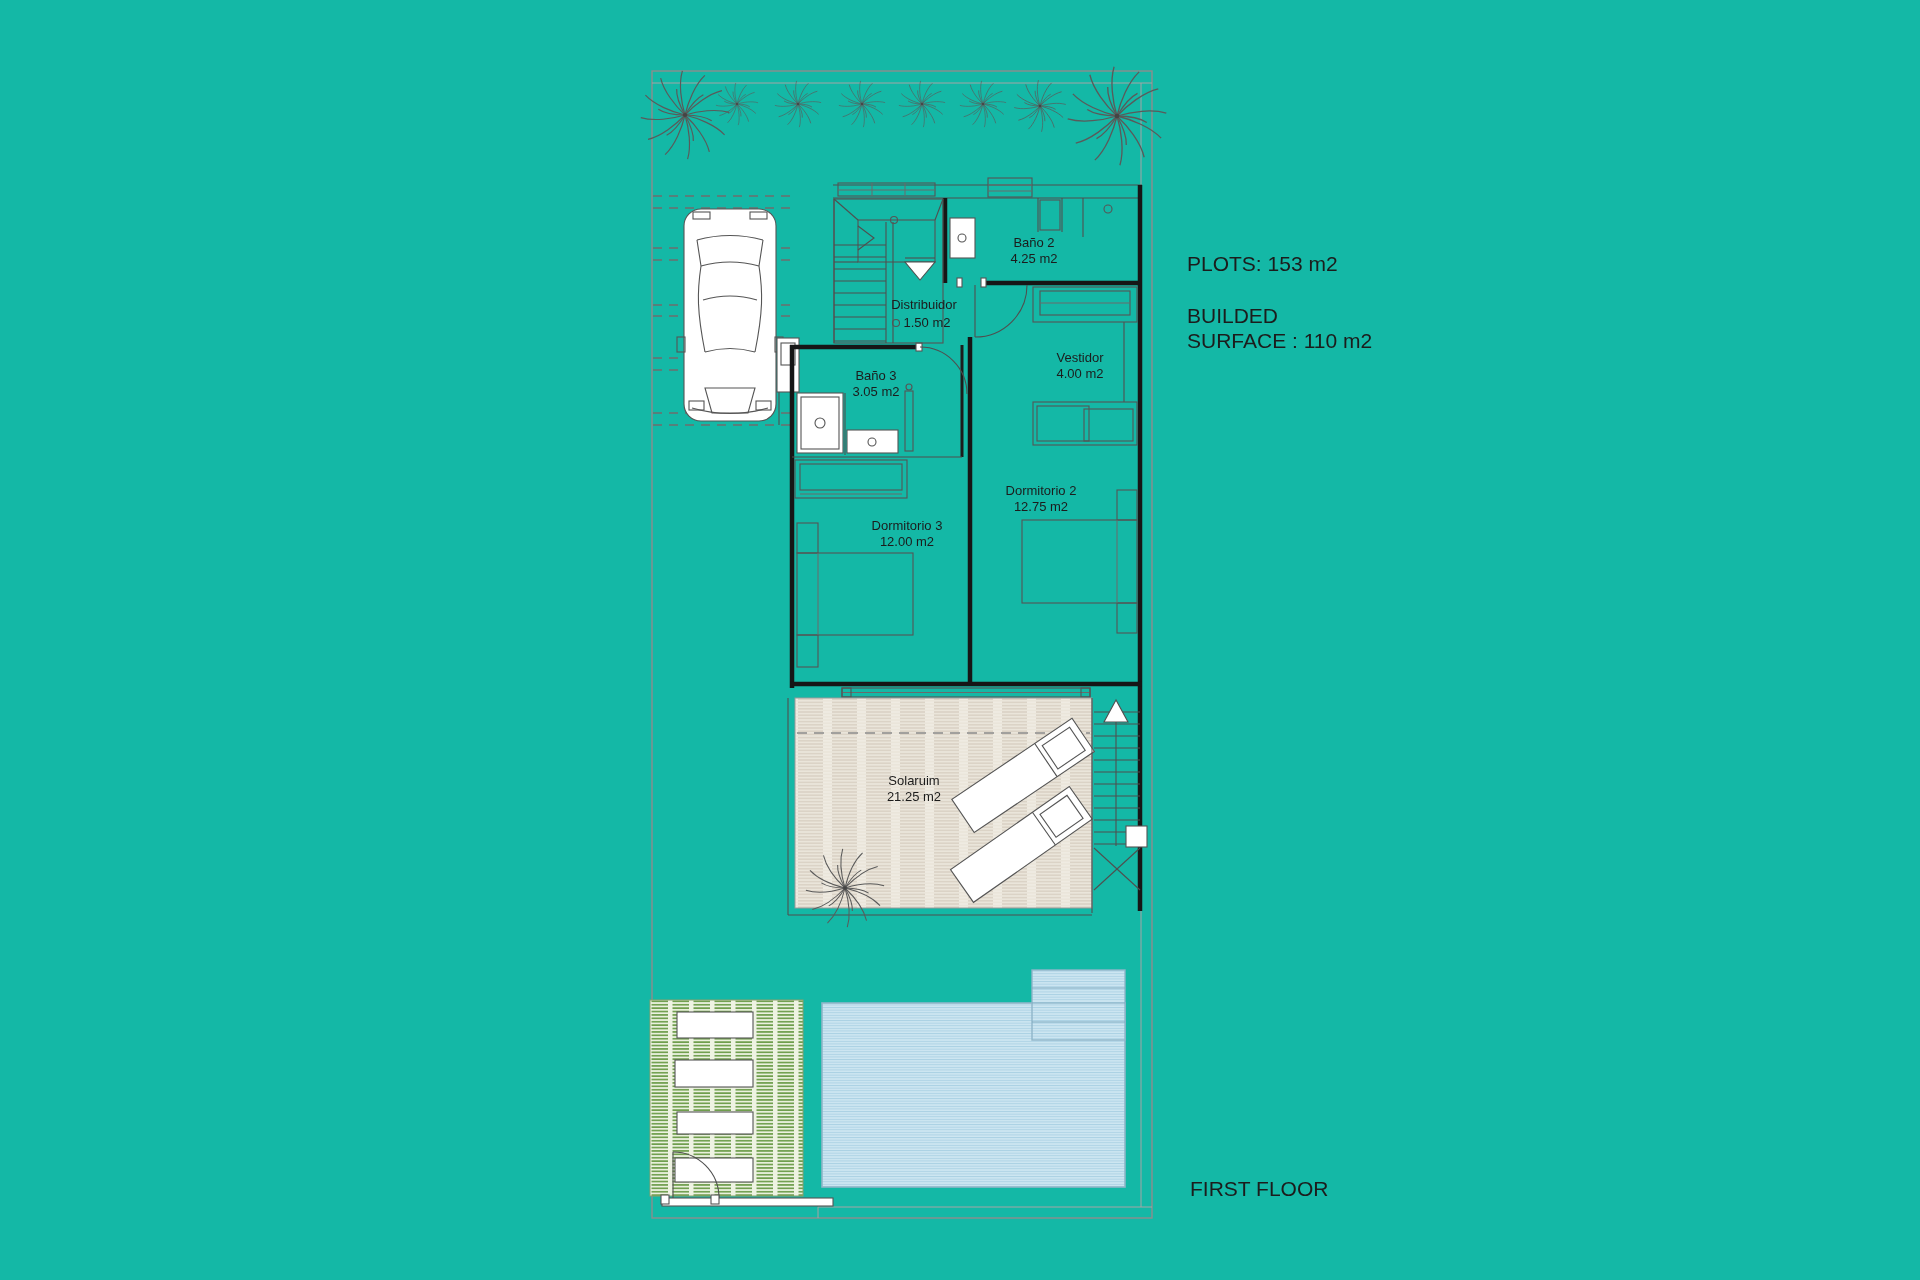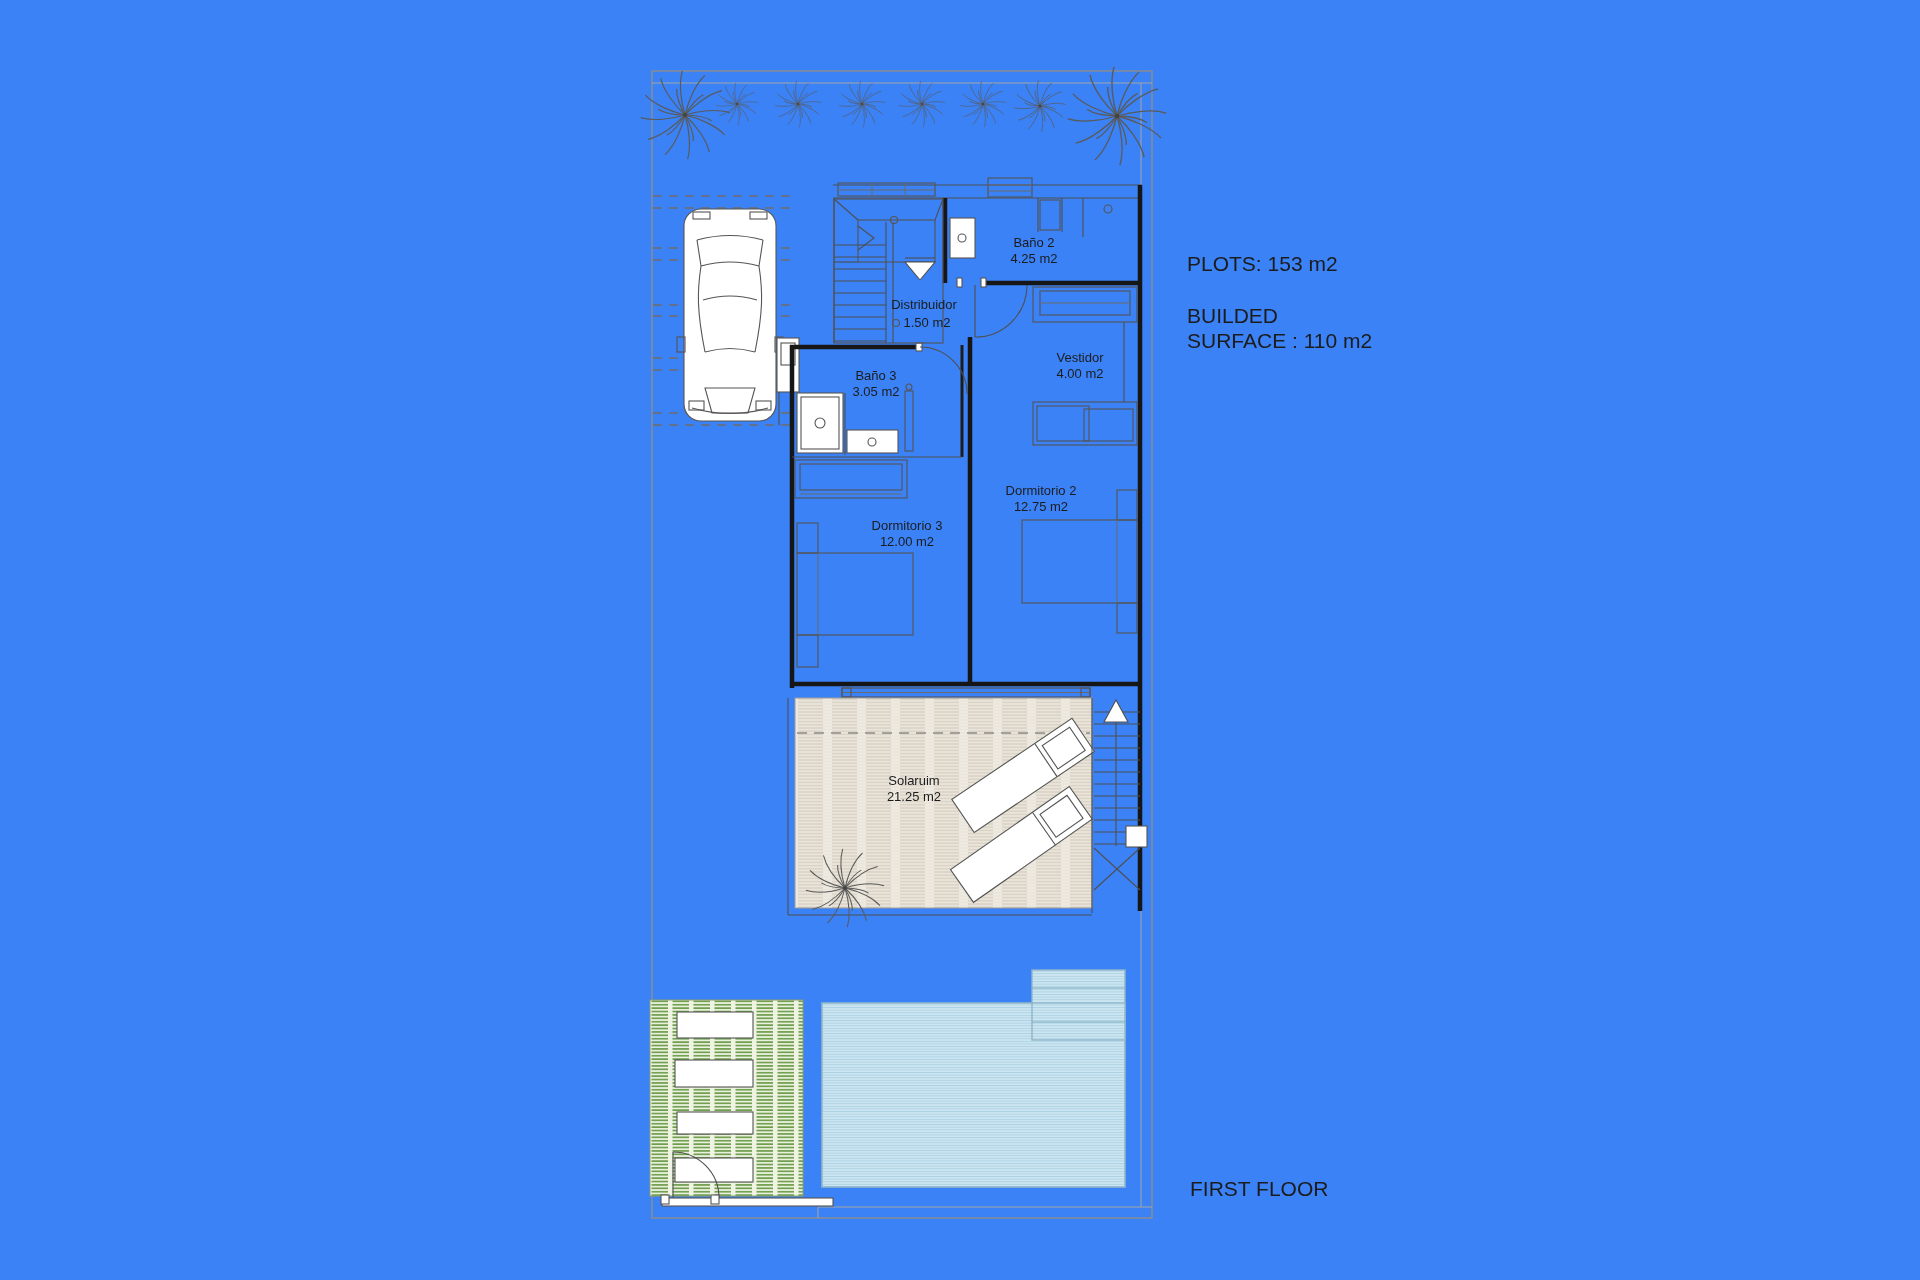--- a/index.html
+++ b/index.html
@@ -1,16 +1,16 @@
 <!DOCTYPE html>
 <html><head>
 <meta charset="utf-8">
 <style>
   html,body{margin:0;padding:0;background:#ffffff;}
-  .page{position:relative;width:1920px;height:1280px;background:#3b82f6;overflow:hidden;
+  .page{position:relative;width:1920px;height:1280px;background:#14b8a6;overflow:hidden;
         font-family:"Liberation Sans",sans-serif;}
   svg{position:absolute;left:0;top:0;}
   text{fill:#1c1c1c;}
   .room-label{font-family:"Liberation Sans",sans-serif;font-size:13px;}
   .annotation{font-family:"Liberation Sans",sans-serif;font-size:21px;}
   .thin{stroke:#4f4f4f;stroke-width:1.1;fill:none;}
   .thin2{stroke:#6a6a6a;stroke-width:1;fill:none;}
   .wall{stroke:#161616;stroke-width:4.5;fill:none;}
   .wall3{stroke:#1c1c1c;stroke-width:3;fill:none;}
   .fix{stroke:#555;stroke-width:1.1;fill:#ffffff;}

